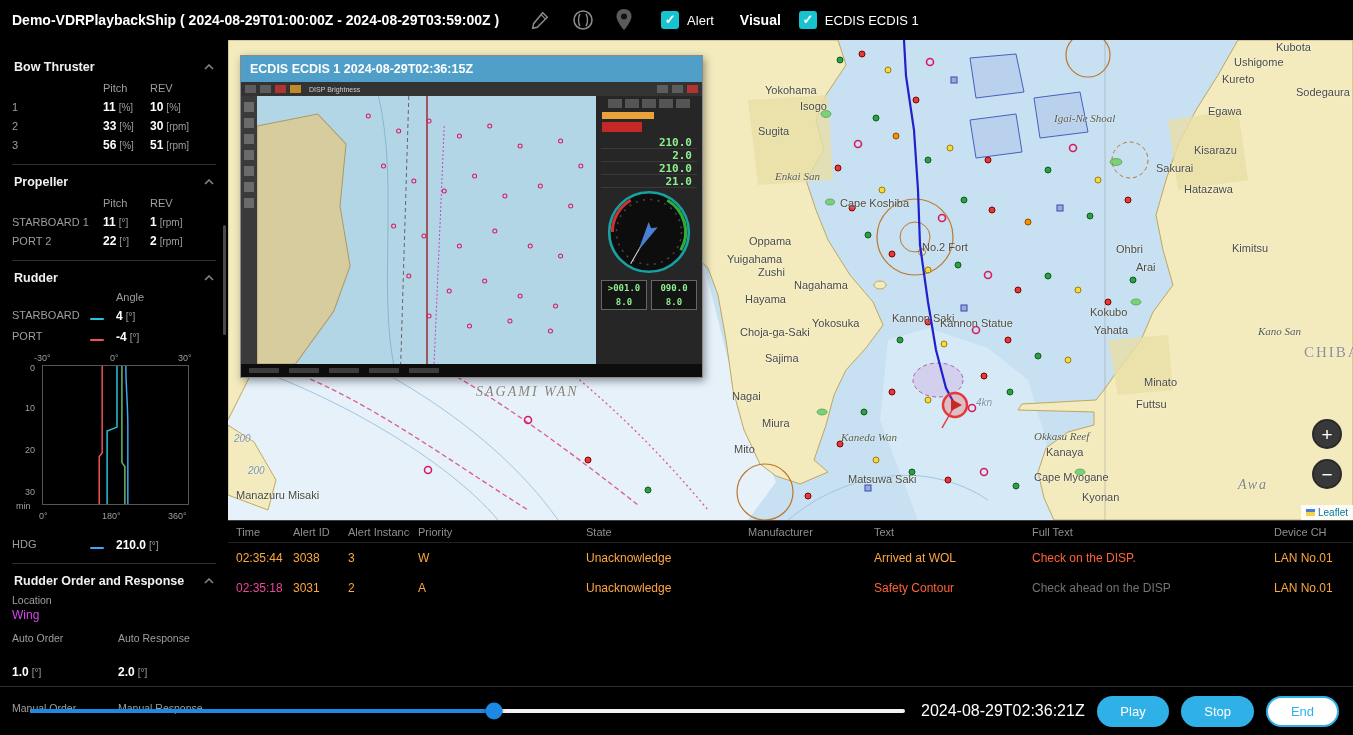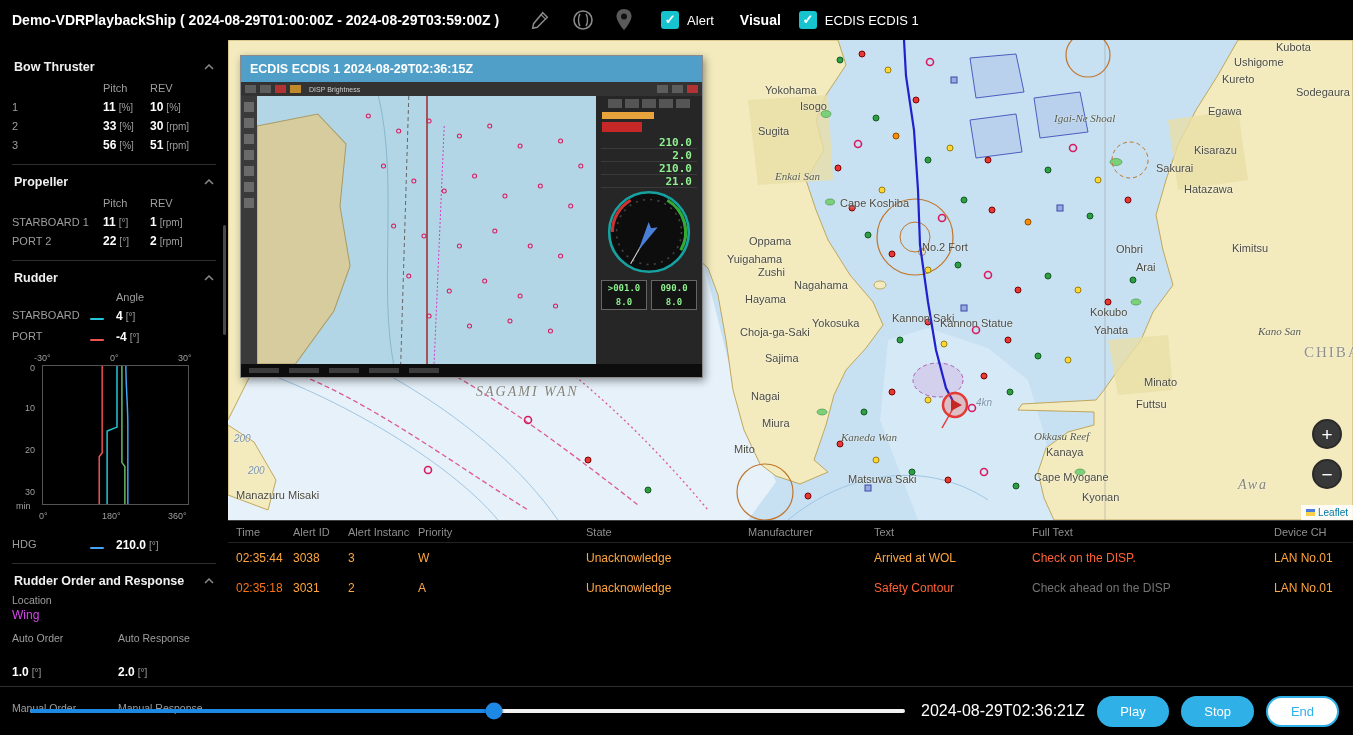--- a/index.html
+++ b/index.html
@@ -404,21 +404,21 @@
           <span class="ml ml-s" style="left: 547px; top: 136px;">Enkai San</span>
           <span class="ml ml-p" style="left: 612px; top: 163px;">Cape Koshiba</span>
           <span class="ml ml-p" style="left: 521px; top: 201px;">Oppama</span>
           <span class="ml ml-p" style="left: 499px; top: 219px;">Yuigahama</span>
           <span class="ml ml-p" style="left: 530px; top: 232px;">Zushi</span>
           <span class="ml ml-p" style="left: 517px; top: 259px;">Hayama</span>
           <span class="ml ml-p" style="left: 566px; top: 245px;">Nagahama</span>
           <span class="ml ml-p" style="left: 584px; top: 283px;">Yokosuka</span>
           <span class="ml ml-p" style="left: 512px; top: 292px;">Choja-ga-Saki</span>
           <span class="ml ml-p" style="left: 537px; top: 318px;">Sajima</span>
-          <span class="ml ml-p" style="left: 523px; top: 356px;">Nagai</span>
+          <span class="ml ml-p" style="left: 504px; top: 356px;">Nagai</span>
           <span class="ml ml-p" style="left: 534px; top: 383px;">Miura</span>
           <span class="ml ml-s" style="left: 613px; top: 397px;">Kaneda Wan</span>
           <span class="ml ml-p" style="left: 506px; top: 409px;">Mito</span>
           <span class="ml ml-p" style="left: 620px; top: 439px;">Matsuwa Saki</span>
           <span class="ml ml-p" style="left: 8px; top: 455px;">Manazuru Misaki</span>
           <span class="ml ml-b" style="left: 248px; top: 352px;">SAGAMI WAN</span>
           <span class="ml ml-p" style="left: 664px; top: 278px;">Kannon Saki</span>
           <span class="ml ml-p" style="left: 712px; top: 283px;">Kannon Statue</span>
           <span class="ml ml-p" style="left: 694px; top: 207px;">No.2 Fort</span>
           <span class="ml ml-s" style="left: 826px; top: 78px;">Igai-Ne Shoal</span>
@@ -584,21 +584,21 @@
             <div class="acell" style="color: rgb(255, 167, 63);">3038</div>
             <div class="acell" style="color: rgb(255, 167, 63);">3</div>
             <div class="acell" style="color: rgb(255, 167, 63);">W</div>
             <div class="acell" style="color: rgb(255, 167, 63);">Unacknowledge</div>
             <div class="acell" style="color: rgb(255, 167, 63);"></div>
             <div class="acell" style="color: rgb(255, 167, 63);">Arrived at WOL</div>
             <div class="acell" style="color: rgb(255, 98, 54);">Check on the DISP.</div>
             <div class="acell" style="color: rgb(255, 167, 63);">LAN No.01</div>
           </div>
           <div class="arow">
-            <div class="acell" style="color: #f97316;">02:35:18</div>
+            <div class="acell" style="color: #ec4899;">02:35:18</div>
             <div class="acell" style="color: rgb(255, 167, 63);">3031</div>
             <div class="acell" style="color: rgb(255, 167, 63);">2</div>
             <div class="acell" style="color: rgb(255, 167, 63);">A</div>
             <div class="acell" style="color: rgb(255, 167, 63);">Unacknowledge</div>
             <div class="acell" style="color: rgb(255, 167, 63);"></div>
             <div class="acell" style="color: rgb(255, 98, 54);">Safety Contour</div>
             <div class="acell" style="color: #737373;">Check ahead on the DISP</div>
             <div class="acell" style="color: rgb(255, 167, 63);">LAN No.01</div>
           </div>
         </div>

